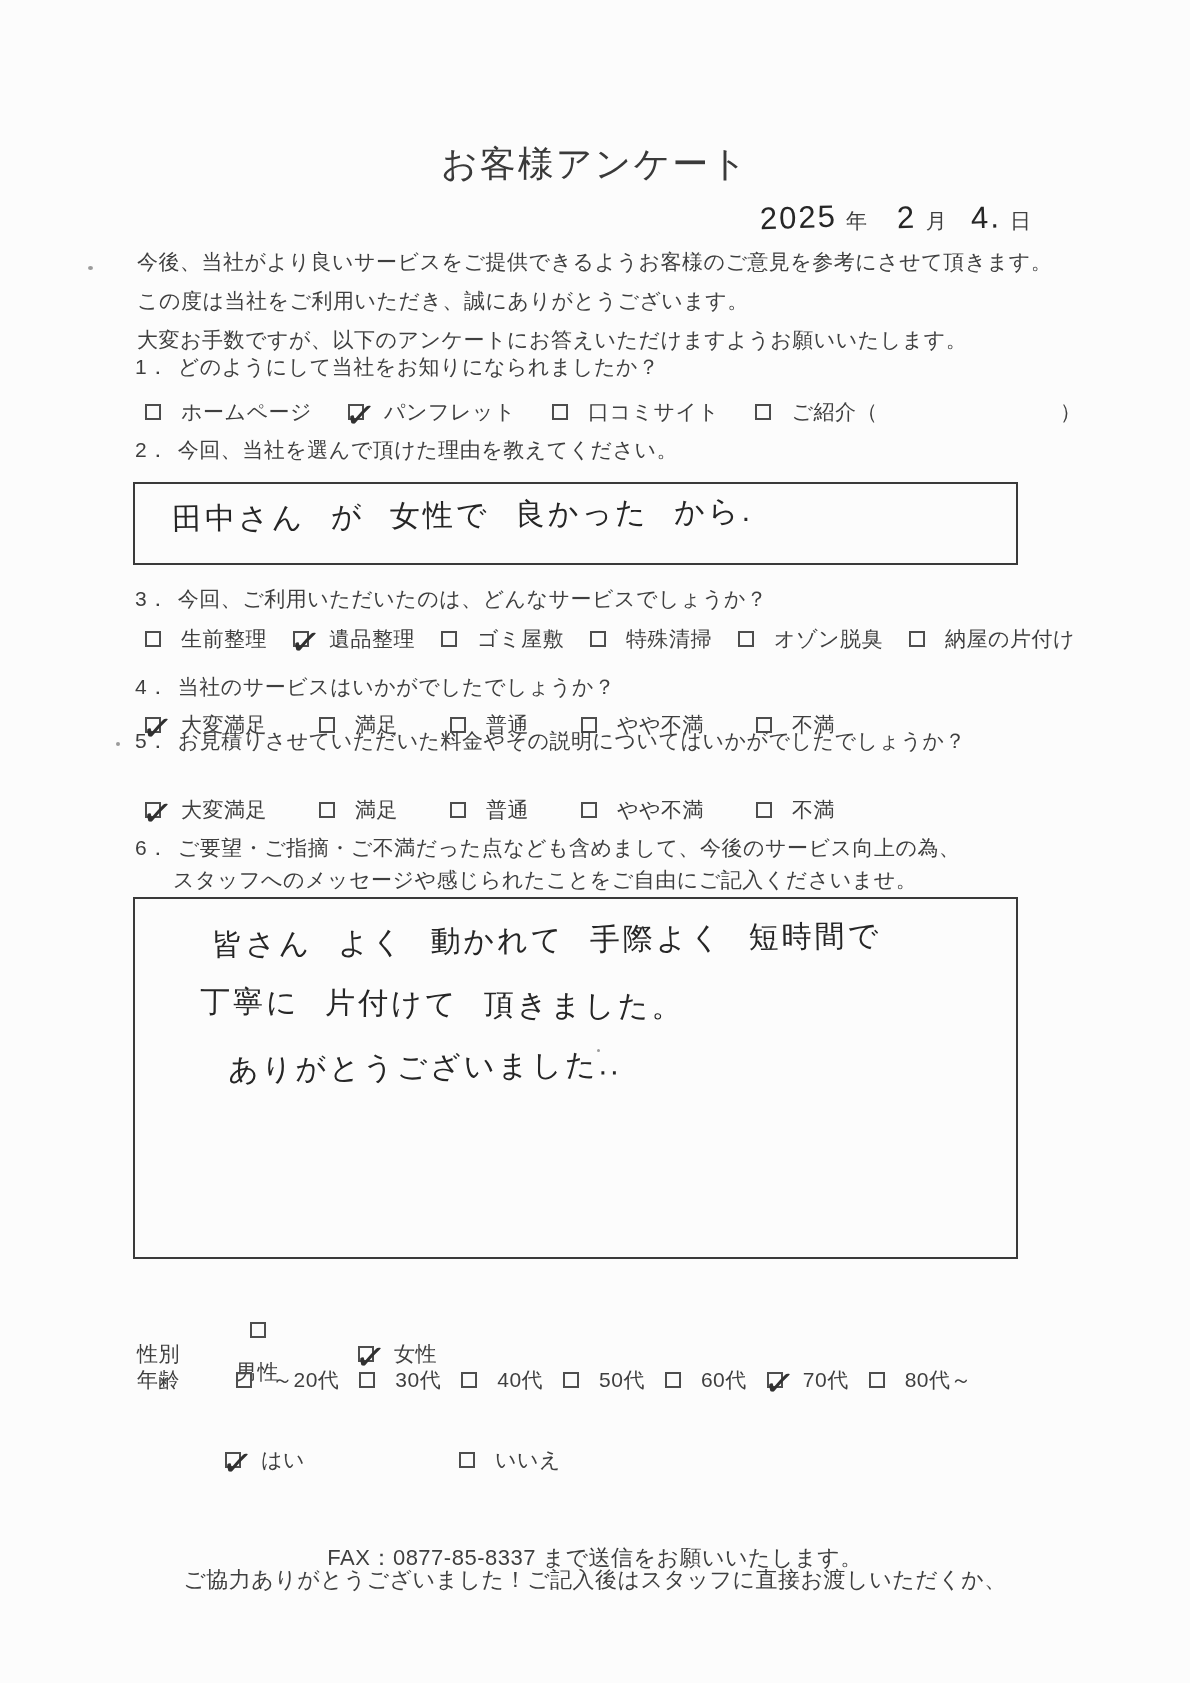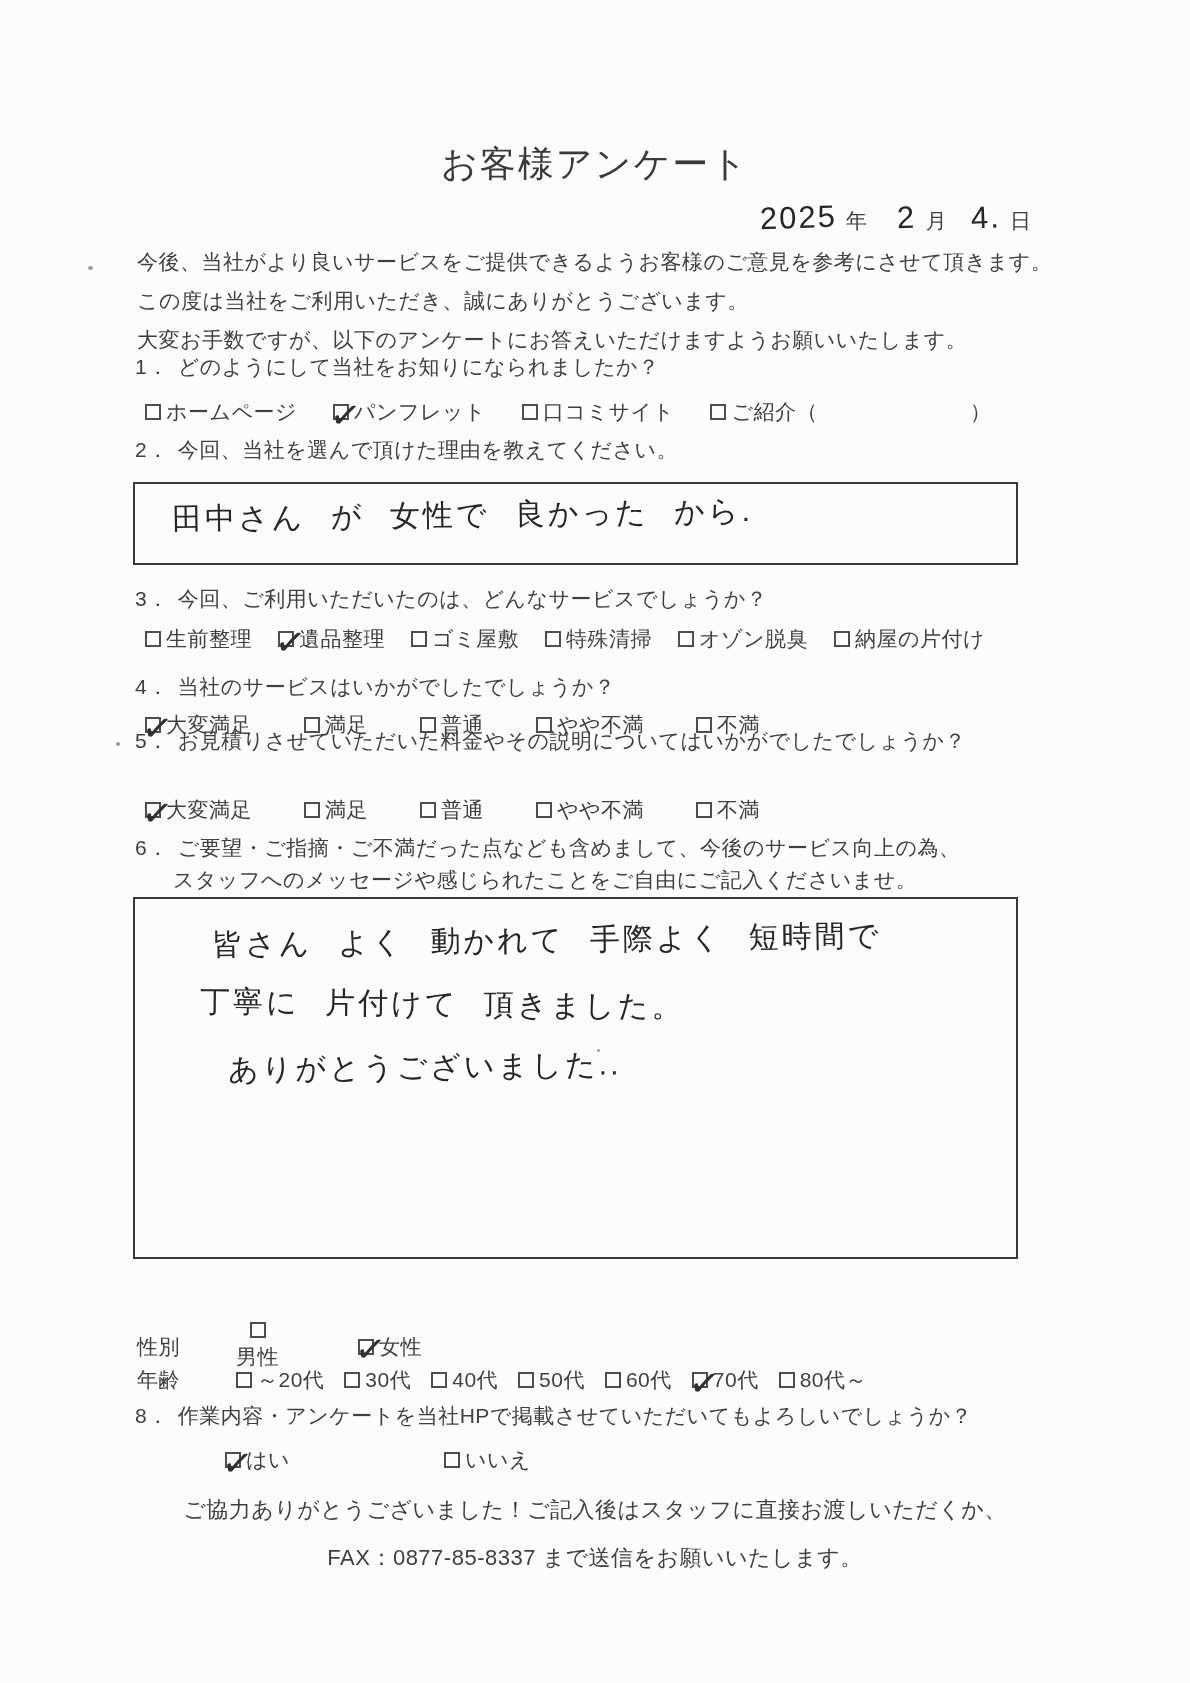--- a/index.html
+++ b/index.html
@@ -30,21 +30,21 @@
   .tilt-a{transform:rotate(-0.8deg);}
   .tilt-b{transform:rotate(0.6deg);}
   .hw-num{font-size:31px;letter-spacing:2px;transform:rotate(-2deg);display:inline-block;}
   
   .ansbox{
     position:absolute;left:133px;width:881px;
     border:2.5px solid #3a3a3a;background:transparent;
   }
   
   .row{position:absolute;display:flex;align-items:center;white-space:nowrap;}
-  .opt{position:relative;display:inline-flex;align-items:center;gap:5px;font-size:21px;letter-spacing:0.5px;}
+  .opt{position:relative;display:inline-flex;align-items:center;gap:20px;font-size:21px;letter-spacing:0.5px;}
   .cb{width:16px;height:16px;border:2px solid #4e4e4e;flex:none;box-sizing:border-box;}
   .check{
     display:none;position:absolute;left:-3px;bottom:-5px;
     font-size:37px;line-height:0.85;color:#303030;
     transform:rotate(7deg);font-weight:600;pointer-events:none;
   }
   .opt[data-checked="true"] .check{display:block;}
   .paren-gap{display:inline-block;width:142px;}
   .field-label{font-size:21px;letter-spacing:0.5px;}
   .speck{position:absolute;background:#9b9b9b;border-radius:50%;}
@@ -262,36 +262,33 @@
       <span class="check">✓</span>
       <span>70代</span>
     </span>
     <span class="opt" data-checked="false">
       <span class="cb"></span>
 
       <span>80代～</span>
     </span>
   </div>
 
-  <div class="abs qh" style="left:135px;top:1402px;">
-    <span class="qnum">8．</span><span>作業内容・アンケートを当社HPで掲載させていただいてもよろしいでしょうか？</span>
-  </div>
   <div class="row" style="left:225px;top:1446px;gap:154px;">
     <span class="opt" data-checked="true">
       <span class="cb"></span>
       <span class="check">✓</span>
       <span>はい</span>
     </span>
     <span class="opt" data-checked="false">
       <span class="cb"></span>
 
       <span>いいえ</span>
     </span>
   </div>
 
-  <div class="abs footer-line" style="top:1495px;">ご協力ありがとうございました！ご記入後はスタッフに直接お渡しいただくか、</div>
+  <div class="abs footer-line" style="top:1565px;">ご協力ありがとうございました！ご記入後はスタッフに直接お渡しいただくか、</div>
   <div class="abs footer-line" style="top:1543px;">FAX：0877-85-8337 まで送信をお願いいたします。</div>
 
   <span class="speck" style="left:88px;top:266px;width:5px;height:4px;"></span>
   <span class="speck" style="left:116px;top:742px;width:4px;height:4px;"></span>
   <span class="speck" style="left:597px;top:1049px;width:3px;height:3px;"></span>
 
 </div>
 
 </body></html>

